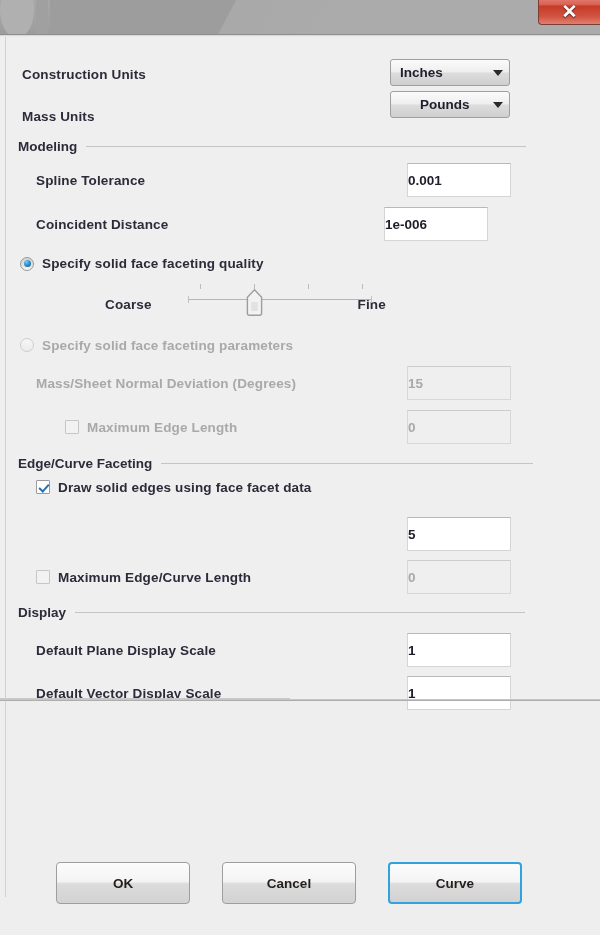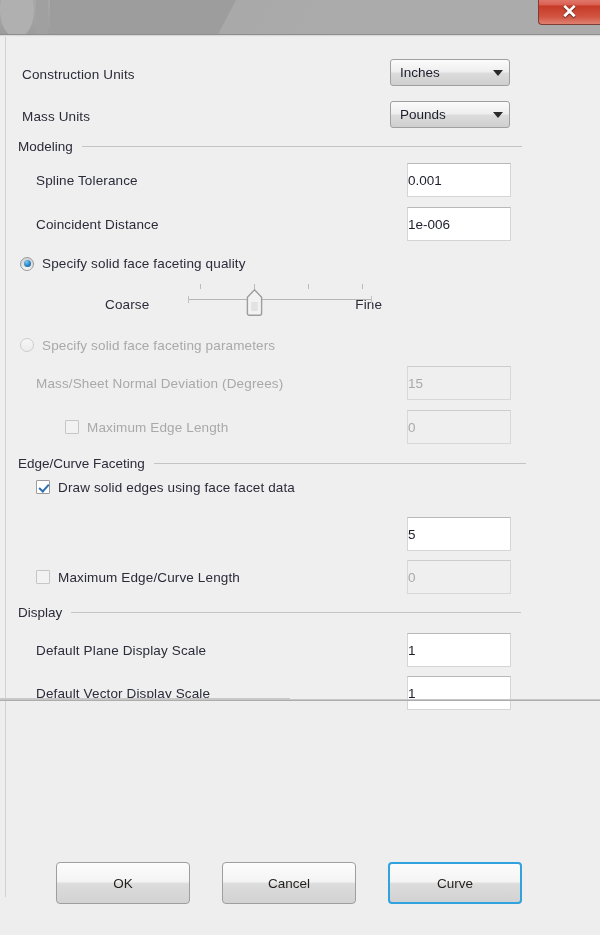--- a/index.html
+++ b/index.html
@@ -72,20 +72,21 @@
     text-shadow: 0 1px 1px rgba(0,0,0,0.55), 0 0 2px rgba(0,0,0,0.3);
     font-family: "Liberation Sans", sans-serif;
   }
 
   
   .dialog {
     position: absolute; left: 0; top: 37px;
     width: 600px; height: 664px;
     background: #efefef;
     box-sizing: border-box;
+    font-weight: bold;
   }
   .dlg-left-rule {
     position: absolute; left: 5px; top: 0;
     width: 1px; height: 860px;
     background: #d2d2d2;
   }
   .dlg-bottom-rule {
     position: absolute; left: 0; bottom: 0;
     width: 600px; height: 2px;
     background: linear-gradient(180deg, #d4d4d4 0%, #9f9f9f 100%);
@@ -311,21 +312,21 @@
     <div class="combo" style="left:390px; top:22px;">
       <span class="combo-text">Inches</span>
       <span class="combo-arrow">
           <i></i>
         </span>
     </div>
 
     <div class="row" style="top:64px;">
       <span class="lbl" style="margin-left:22px;">Mass Units</span>
     </div>
-    <div class="combo" style="left:390px; top:64px;">
+    <div class="combo" style="left:390px; top:54px;padding-left:20px;">
       <span class="combo-text">Pounds</span>
       <span class="combo-arrow">
           <i></i>
         </span>
     </div>
 
     <div class="group" style="top:102px; padding-left:18px;">
       <span class="group-label">Modeling</span>
       <span class="group-rule" style="width:440px;"></span>
     </div>
@@ -333,21 +334,21 @@
     <div class="row" style="top:128px;">
       <span class="lbl" style="margin-left:36px;">Spline Tolerance</span>
     </div>
     <div class="field" style="left:407px; top:126px;">
       <span>0.001</span>
     </div>
 
     <div class="row" style="top:172px;">
       <span class="lbl" style="margin-left:36px;">Coincident Distance</span>
     </div>
-    <div class="field" style="left:407px; top:170px;">
+    <div class="field" style="left:384px; top:170px;">
       <span>1e-006</span>
     </div>
 
     <div class="row" style="top:211px;">
       <span class="radio-wrap" style="margin-left:20px;align-items:flex-end;">
         <span class="radio on"></span>
         <span class="lbl">Specify solid face faceting quality</span>
       </span>
     </div>
 

